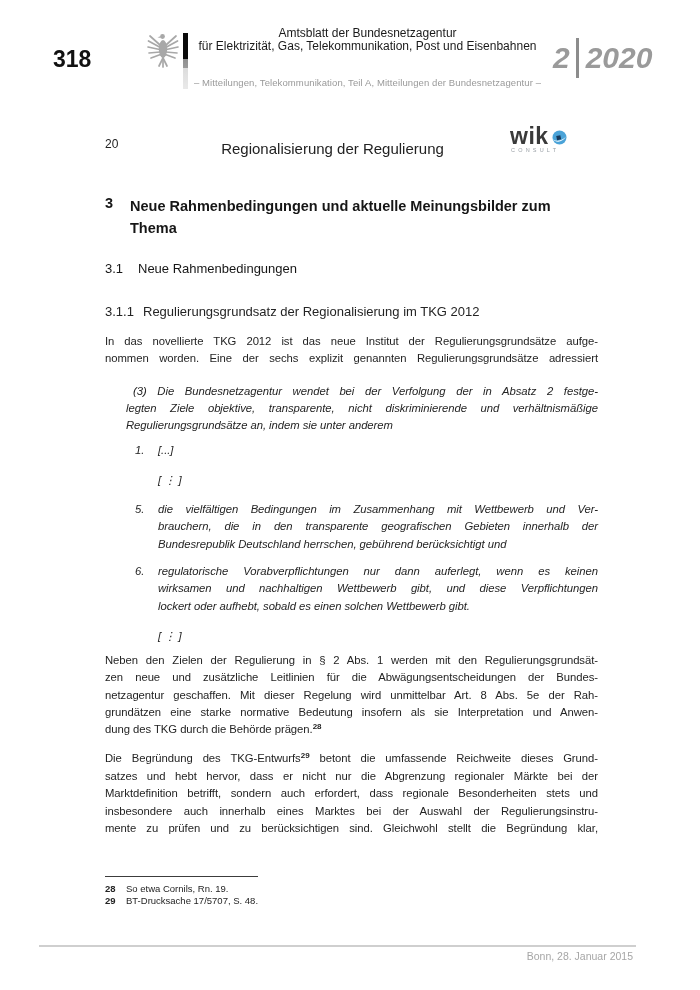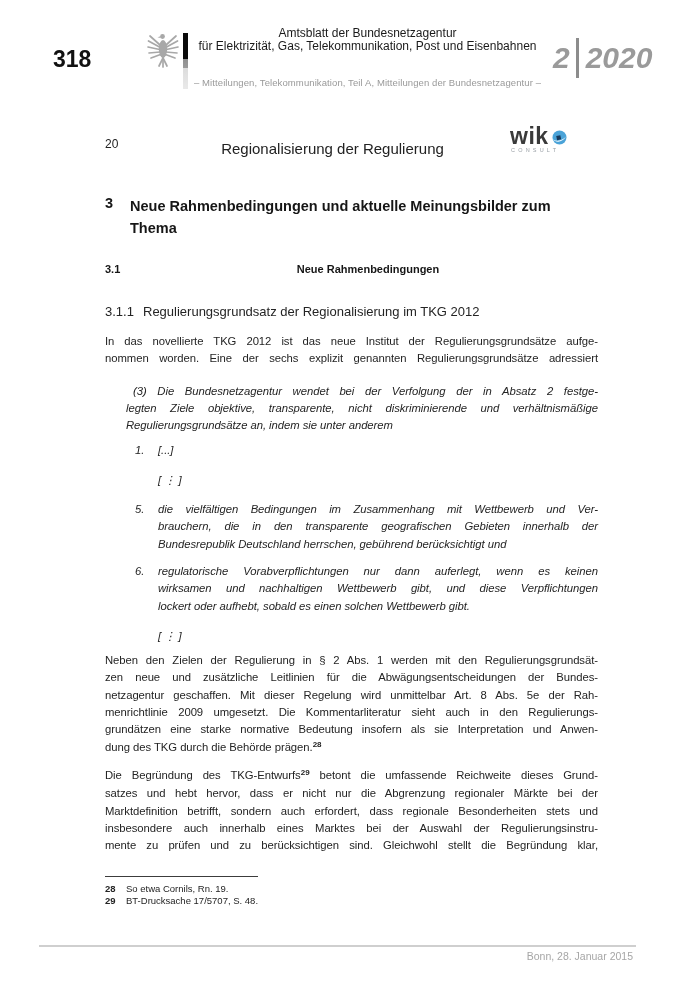--- a/index.html
+++ b/index.html
@@ -27,21 +27,21 @@
   .wikword{font-size:23px;font-weight:bold;letter-spacing:.5px;color:#3a3a3a;line-height:17px;}
   .wikglobe{margin-left:3px;margin-top:1px;}
   .wiksub{font-size:5.5px;letter-spacing:3.2px;color:#9aa0a6;margin-top:2px;margin-left:1px;}
   
   .content{position:absolute;left:105px;top:190px;width:493px;font-size:11.3px;letter-spacing:-.05px;color:#242424;}
   .tl{line-height:17.3px;white-space:nowrap;}
   .jl{text-align:justify;text-align-last:justify;}
   .h1{position:relative;margin-top:5px;padding-left:25px;font-size:14.5px;font-weight:bold;color:#161616;letter-spacing:0;}
   .h1 .hnum{position:absolute;left:0;top:0;}
   .h1 .hline{line-height:22px;white-space:nowrap;}
-  .h2{position:relative;margin-top:21px;padding-left:33px;font-size:11px;font-weight:bold;color:#161616;line-height:18px;white-space:nowrap;letter-spacing:0;text-align:center;}
+  .h2{position:relative;margin-top:21px;padding-left:33px;font-size:13px;font-weight:normal;color:#161616;line-height:18px;white-space:nowrap;letter-spacing:0;}
   .h2 .hnum{position:absolute;left:0;top:0;}
   .h3{position:relative;margin-top:25px;padding-left:38px;font-size:13px;color:#242424;line-height:18px;white-space:nowrap;letter-spacing:0;}
   .h3 .hnum{position:absolute;left:0;top:0;}
   .p1{margin-top:12px;}
   .quote{margin-top:15px;padding-left:21px;font-style:italic;}
   .quote .tl:first-child{text-indent:7px;}
   .qitem{position:relative;margin-top:0;padding-left:53px;font-style:italic;}
   .qitem .qnum{position:absolute;left:30px;top:0;line-height:17.3px;}
   .item1{margin-top:8px;}
   .item5{margin-top:12px;}
@@ -183,21 +183,20 @@
           <div class="tl">lockert oder aufhebt, sobald es einen solchen Wettbewerb gibt.</div>
         </div>
     </div>
 
     <div class="qell ell2">[ ⋮ ]</div>
 
     <div class="p2">
         <div class="tl jl">Neben den Zielen der Regulierung in § 2 Abs. 1 werden mit den Regulierungsgrundsät-</div>
         <div class="tl jl">zen neue und zusätzliche Leitlinien für die Abwägungsentscheidungen der Bundes-</div>
         <div class="tl jl">netzagentur geschaffen. Mit dieser Regelung wird unmittelbar Art. 8 Abs. 5e der Rah-</div>
-        <div class="tl jl">menrichtlinie 2009 umgesetzt. Die Kommentarliteratur sieht auch in den Regulierungs-</div>
         <div class="tl jl">grundätzen eine starke normative Bedeutung insofern als sie Interpretation und Anwen-</div>
         <div class="tl"><span>dung des TKG durch die Behörde prägen.</span><sup class="fnref">28</sup></div>
       </div>
 
     <div class="p3">
         <div class="tl jl"><span>Die Begründung des TKG-Entwurfs</span><sup class="fnref">29</sup><span> betont die umfassende Reichweite dieses Grund-</span></div>
         <div class="tl jl">satzes und hebt hervor, dass er nicht nur die Abgrenzung regionaler Märkte bei der</div>
         <div class="tl jl">Marktdefinition betrifft, sondern auch erfordert, dass regionale Besonderheiten stets und</div>
         <div class="tl jl">insbesondere auch innerhalb eines Marktes bei der Auswahl der Regulierungsinstru-</div>
         <div class="tl jl">mente zu prüfen und zu berücksichtigen sind. Gleichwohl stellt die Begründung klar,</div>

